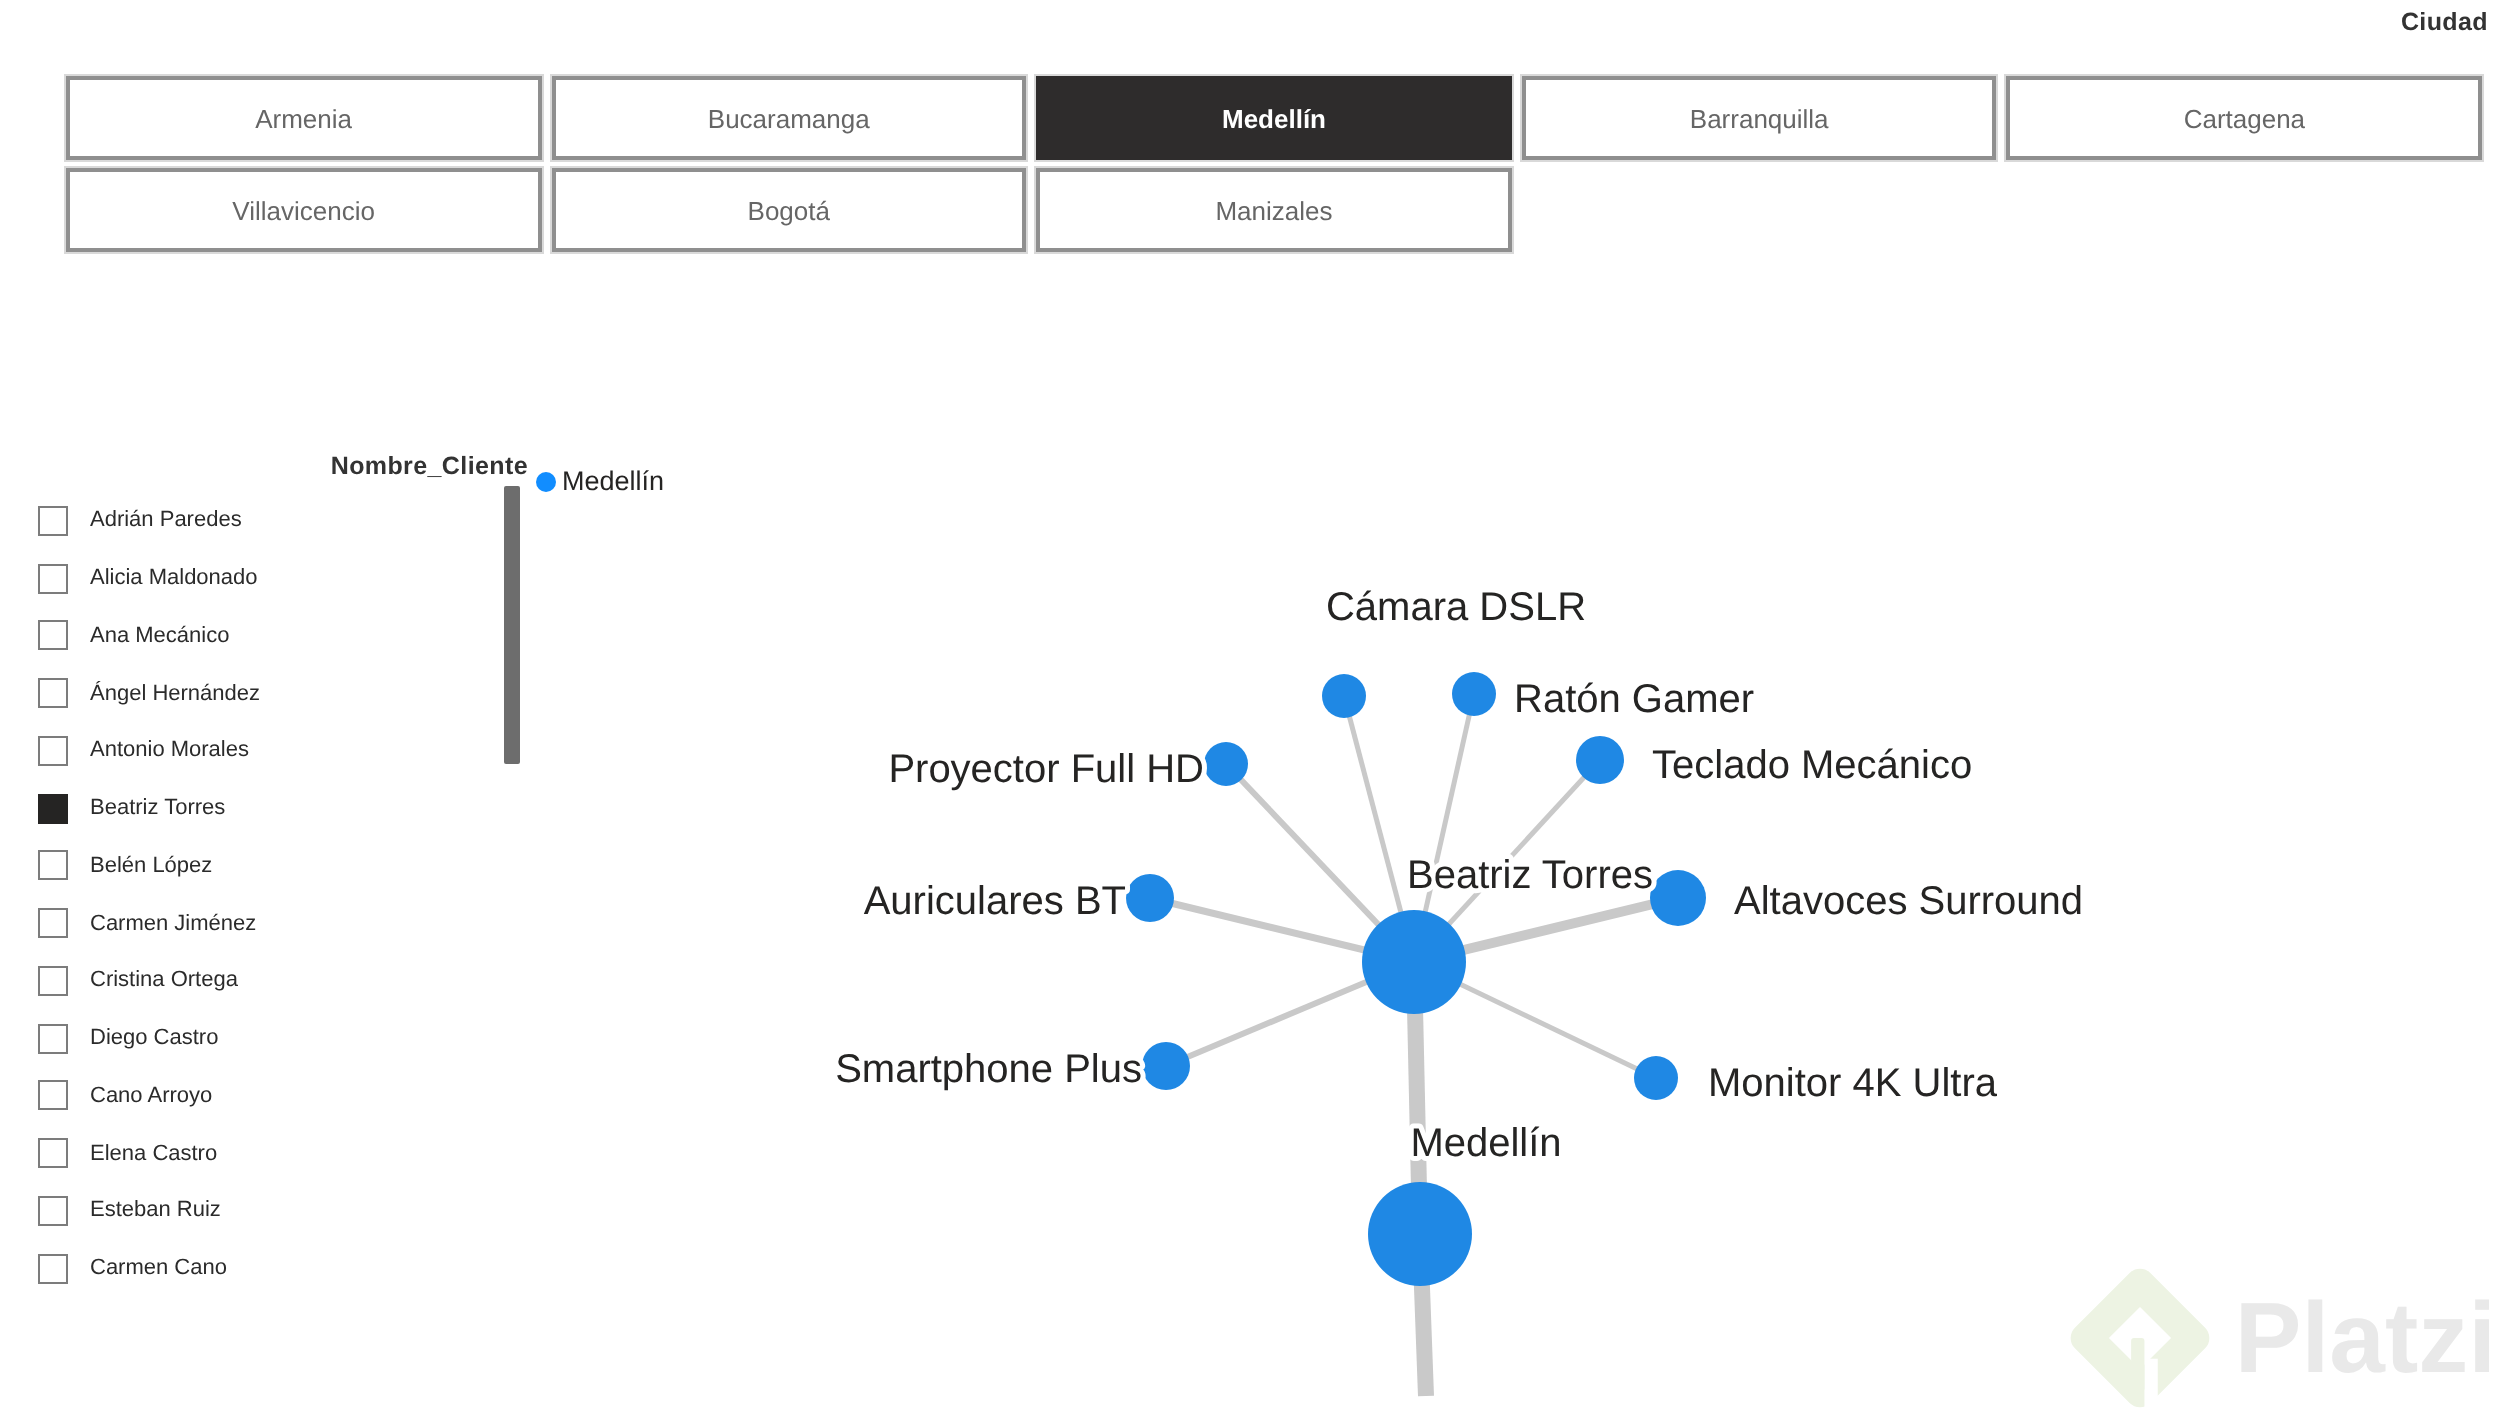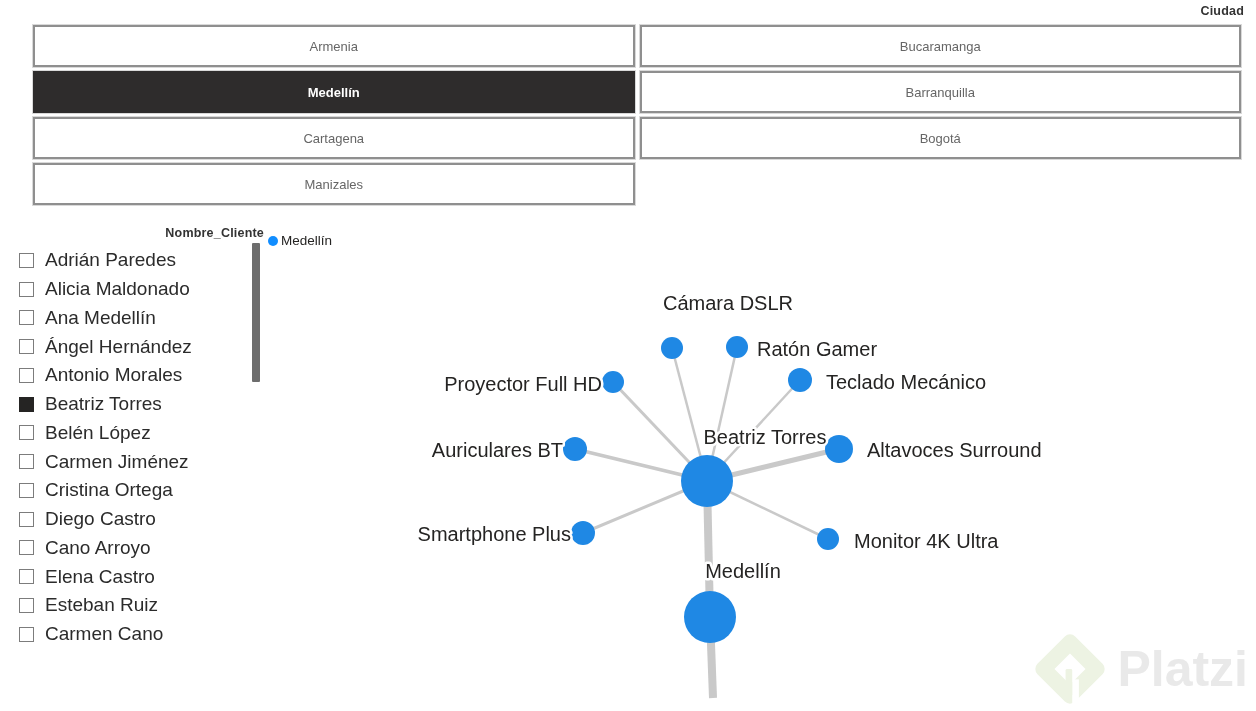--- a/index.html
+++ b/index.html
@@ -8,22 +8,22 @@
     position:relative;
     background:#ffffff;
     font-family:"Liberation Sans", sans-serif;
     color:#252423;
   }
 
   
   .ciudad-slicer { position:absolute; left:18px; top:4px; width:1226px; z-index:3; }
   .slicer-title { font-size:12.5px; font-weight:600; color:#333333; letter-spacing:.2px;text-align:right; }
   .ciudad-grid {
-    position:absolute; left:15px; top:21px; width:1208px;
-    display:grid; grid-template-columns:repeat(2,1fr);
+    position:absolute; left:15px; top:34px; width:1208px;
+    display:grid; grid-template-columns:repeat(5,1fr);
     column-gap:5px; row-gap:4px;
   }
   .ciudad-btn {
     height:42px; background:#ffffff;
     border:2px solid #8f8f8f; outline:1px solid #d9d9d9;
     color:#666666; font-size:13px; font-family:"Liberation Sans", sans-serif;
     display:flex; align-items:center; justify-content:center;
     cursor:pointer; white-space:nowrap;
   }
   .ciudad-btn.selected {
@@ -32,21 +32,21 @@
 
   
   .cliente-slicer { position:absolute; left:18px; top:226px; width:246px; z-index:3; }
   .cliente-list { margin-top:6px; }
   .cliente-row { height:28.75px; display:flex; align-items:center; cursor:pointer; }
   .checkbox {
     width:15px; height:15px; flex:0 0 15px;
     border:1px solid #7c7c7c; background:#ffffff; margin:0 11px 0 1px;
   }
   .checkbox.checked { background:#252423; border-color:#252423; }
-  .cliente-label { font-size:19px; color:#2b2b2b; white-space:nowrap; }
+  .cliente-label { font-size:11px; color:#2b2b2b; white-space:nowrap; }
 
   .v-scrollbar {
     position:absolute; left:252px; top:243px; width:8px; height:139px;
     background:#6d6d6d; border-radius:1px; z-index:4; cursor:grab;
   }
 
   
   .legend { position:absolute; left:268px; top:233px; display:flex; align-items:center; z-index:3; }
   .legend-item { display:flex; align-items:center; }
   .legend-dot { width:10px; height:10px; border-radius:50%; margin-right:3px; }
@@ -70,39 +70,40 @@
 <body>
 
 <section class="ciudad-slicer">
   <div class="slicer-title">Ciudad</div>
   <div class="ciudad-grid" id="ciudad-grid">
       <button class="ciudad-btn">Armenia</button>
       <button class="ciudad-btn">Bucaramanga</button>
       <button class="ciudad-btn selected">Medellín</button>
       <button class="ciudad-btn">Barranquilla</button>
       <button class="ciudad-btn">Cartagena</button>
+      <button class="ciudad-btn">Villavicencio</button>
       <button class="ciudad-btn">Bogotá</button>
       <button class="ciudad-btn">Manizales</button>
     </div>
 </section>
 
 <section class="cliente-slicer">
   <div class="slicer-title">Nombre_Cliente</div>
   <div class="cliente-list" id="cliente-list">
       <div class="cliente-row">
         <span class="checkbox"></span>
         <span class="cliente-label">Adrián Paredes</span>
       </div>
       <div class="cliente-row">
         <span class="checkbox"></span>
         <span class="cliente-label">Alicia Maldonado</span>
       </div>
       <div class="cliente-row">
         <span class="checkbox"></span>
-        <span class="cliente-label">Ana Medellín</span>
+        <span class="cliente-label">Ana Mecánico</span>
       </div>
       <div class="cliente-row">
         <span class="checkbox"></span>
         <span class="cliente-label">Ángel Hernández</span>
       </div>
       <div class="cliente-row">
         <span class="checkbox"></span>
         <span class="cliente-label">Antonio Morales</span>
       </div>
       <div class="cliente-row">

